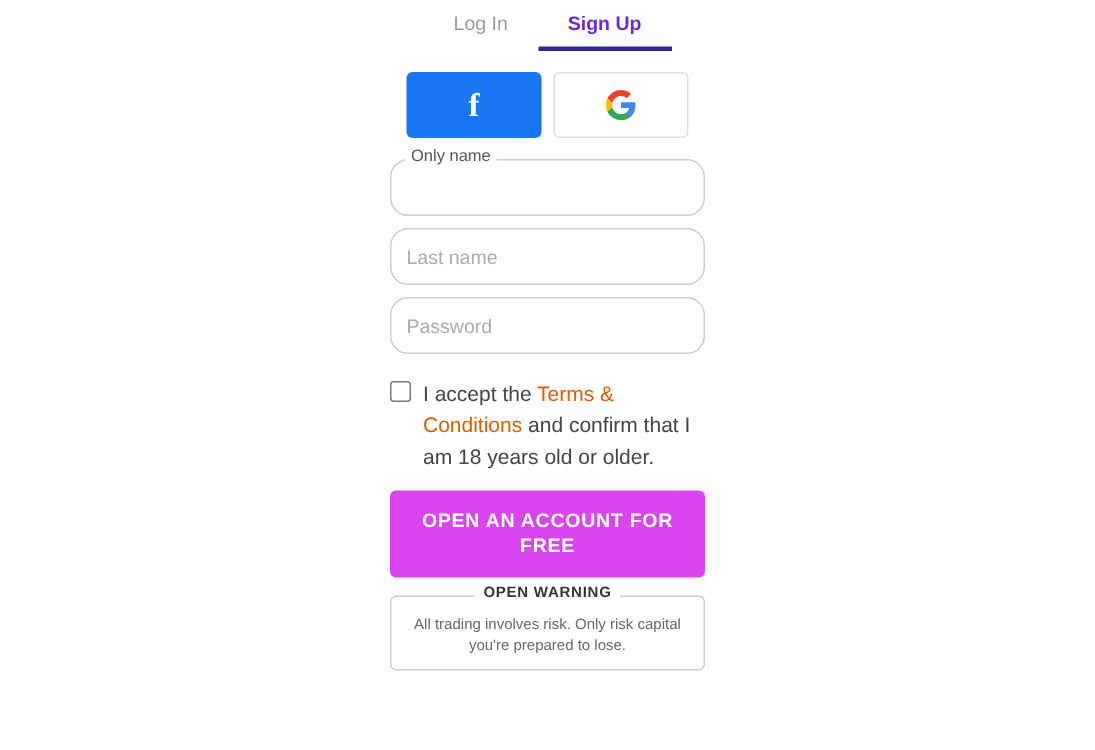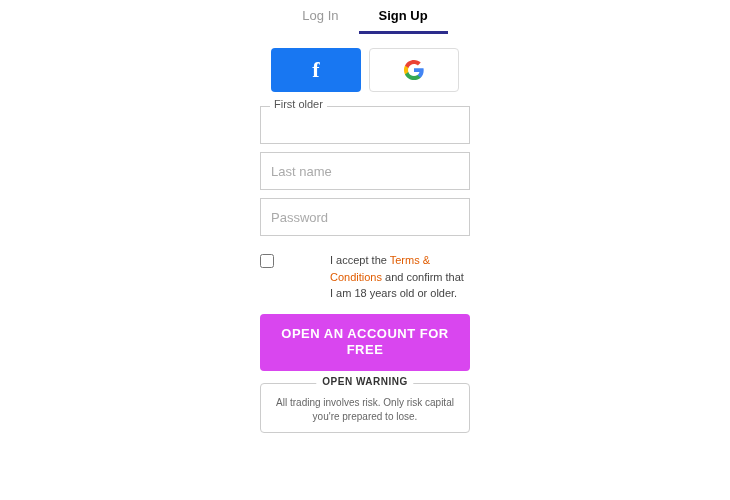--- a/index.html
+++ b/index.html
@@ -46,21 +46,21 @@
     .tab {
       padding: 8px 20px;
       font-size: 13px;
       cursor: pointer;
       border-bottom: 3px solid transparent;
       color: #aaa;
       text-decoration: none;
     }
 
     .tab.active {
-      color: #000000;
+      color: #6d28d9;
       border-bottom: 3px solid #2c2c8c;
       font-weight: bold;
     }
 
     .tab.inactive {
       color: #999;
       border-bottom: 3px solid transparent;
     }
 
     
@@ -131,21 +131,21 @@
       padding: 0 4px;
       font-size: 11px;
       color: #555;
       z-index: 1;
     }
 
     .field-wrapper input {
       width: 100%;
       height: 38px;
       border: 1px solid #ccc;
-      border-radius: 0;
+      border-radius: 12px;
       padding: 0 10px;
       font-size: 13px;
       color: #333;
       outline: none;
     }
 
     .field-wrapper input::placeholder {
       color: #aaa;
       font-size: 13px;
     }
@@ -161,24 +161,23 @@
 
     .checkbox-area input[type="checkbox"] {
       margin-top: 2px;
       width: 14px;
       height: 14px;
       cursor: pointer;
       flex-shrink: 0;
     }
 
     .checkbox-label {
-      font-size: 11px;
+      font-size: 14px;
       color: #444;
       line-height: 1.5;
-      margin-left: 48px;
     }
 
     .terms-link {
       color: #e05c00;
       text-decoration: none;
       cursor: pointer;
     }
 
     
     .btn-open-account {
@@ -250,21 +249,21 @@
           <path d="M12 23c2.97 0 5.46-.98 7.28-2.66l-3.57-2.77c-.98.66-2.23 1.06-3.71 1.06-2.86 0-5.29-1.93-6.16-4.53H2.18v2.84C3.99 20.53 7.7 23 12 23z" fill="#34A853"></path>
           <path d="M5.84 14.09c-.22-.66-.35-1.36-.35-2.09s.13-1.43.35-2.09V7.07H2.18C1.43 8.55 1 10.22 1 12s.43 3.45 1.18 4.93l3.66-2.84z" fill="#FBBC05"></path>
           <path d="M12 5.38c1.62 0 3.06.56 4.21 1.64l3.15-3.15C17.45 2.09 14.97 1 12 1 7.7 1 3.99 3.47 2.18 7.07l3.66 2.84c.87-2.6 3.3-4.53 6.16-4.53z" fill="#EA4335"></path>
         </svg>
       </button>
     </div>
 
     <div class="form-fields">
 
       <div class="field-wrapper">
-        <span class="field-label">First older</span>
+        <span class="field-label">Only name</span>
         <input type="text" placeholder="" style="">
       </div>
 
       <div class="field-wrapper">
         <input type="text" placeholder="Last name" style="">
       </div>
 
 
       <div class="field-wrapper">
         <input type="password" placeholder="Password" style="">

